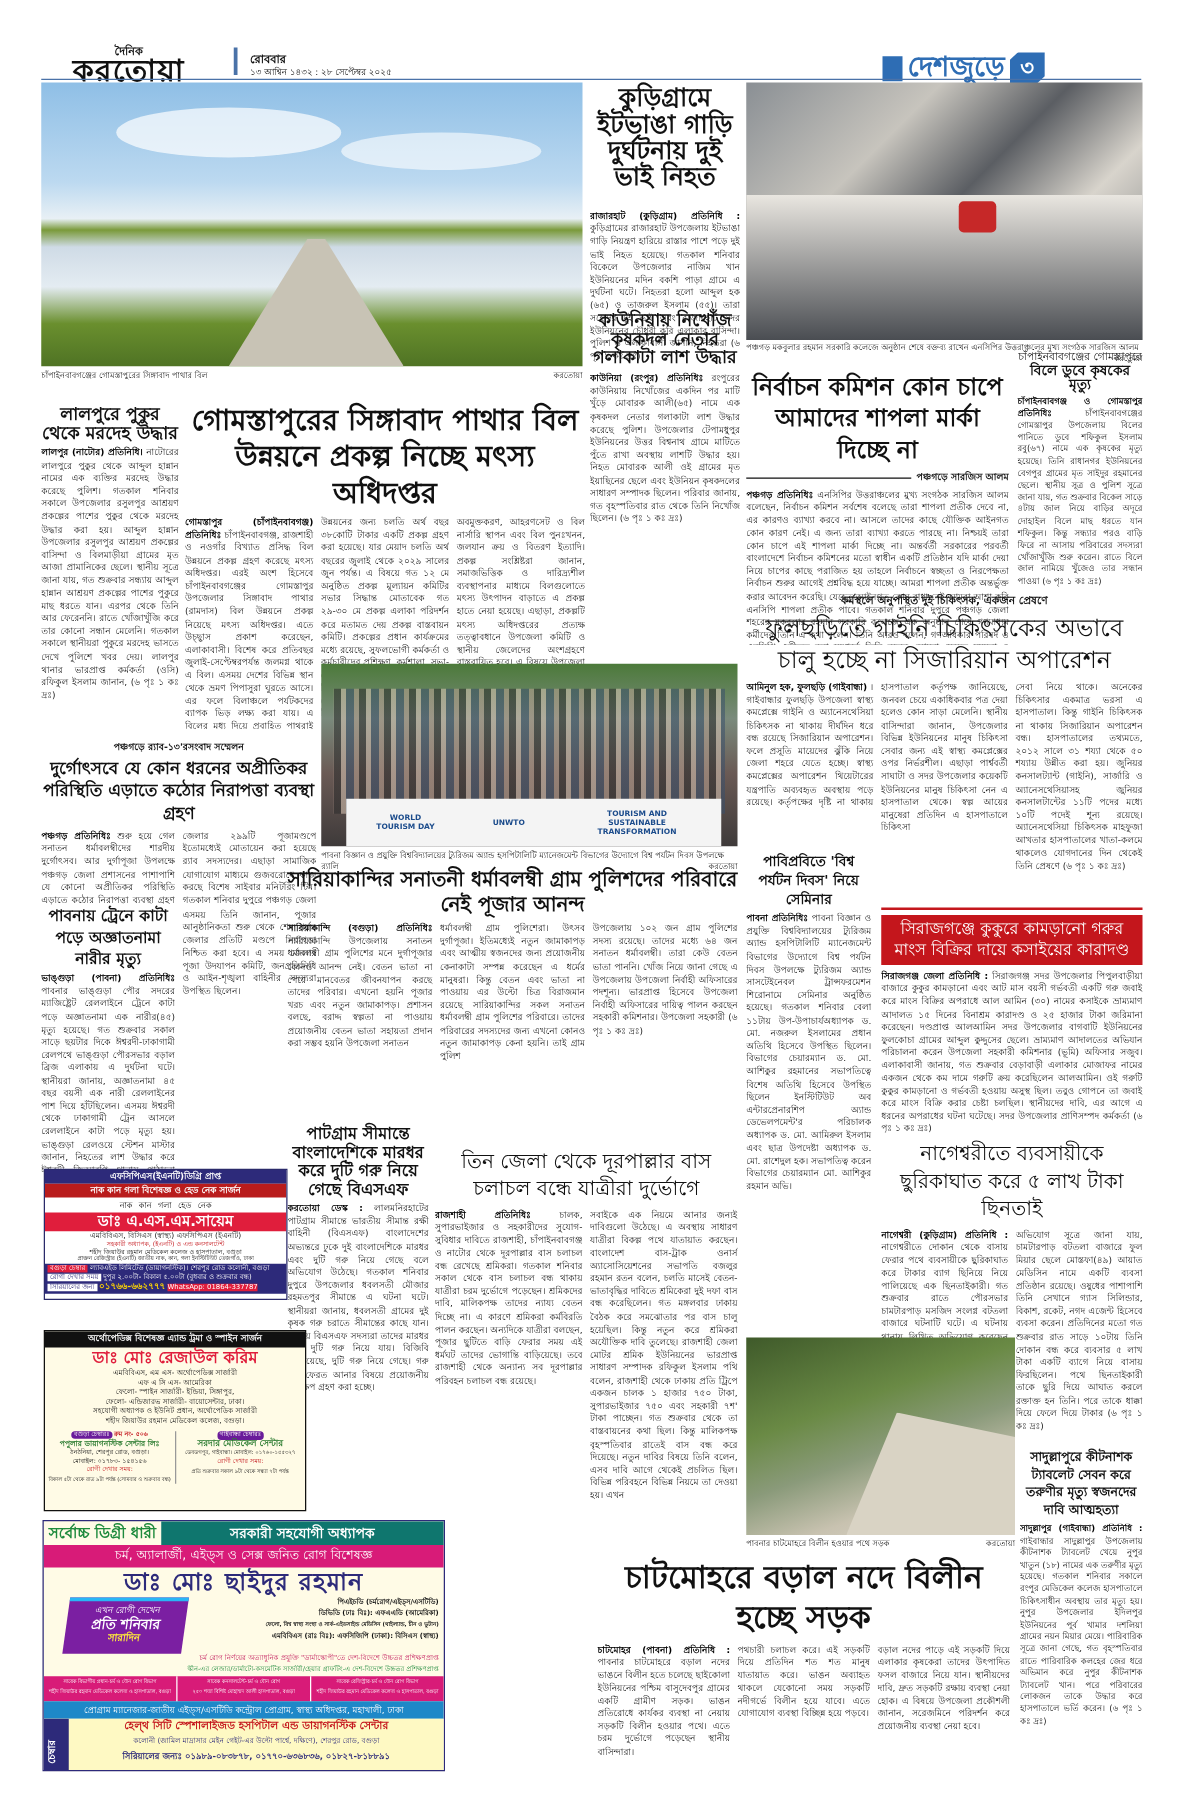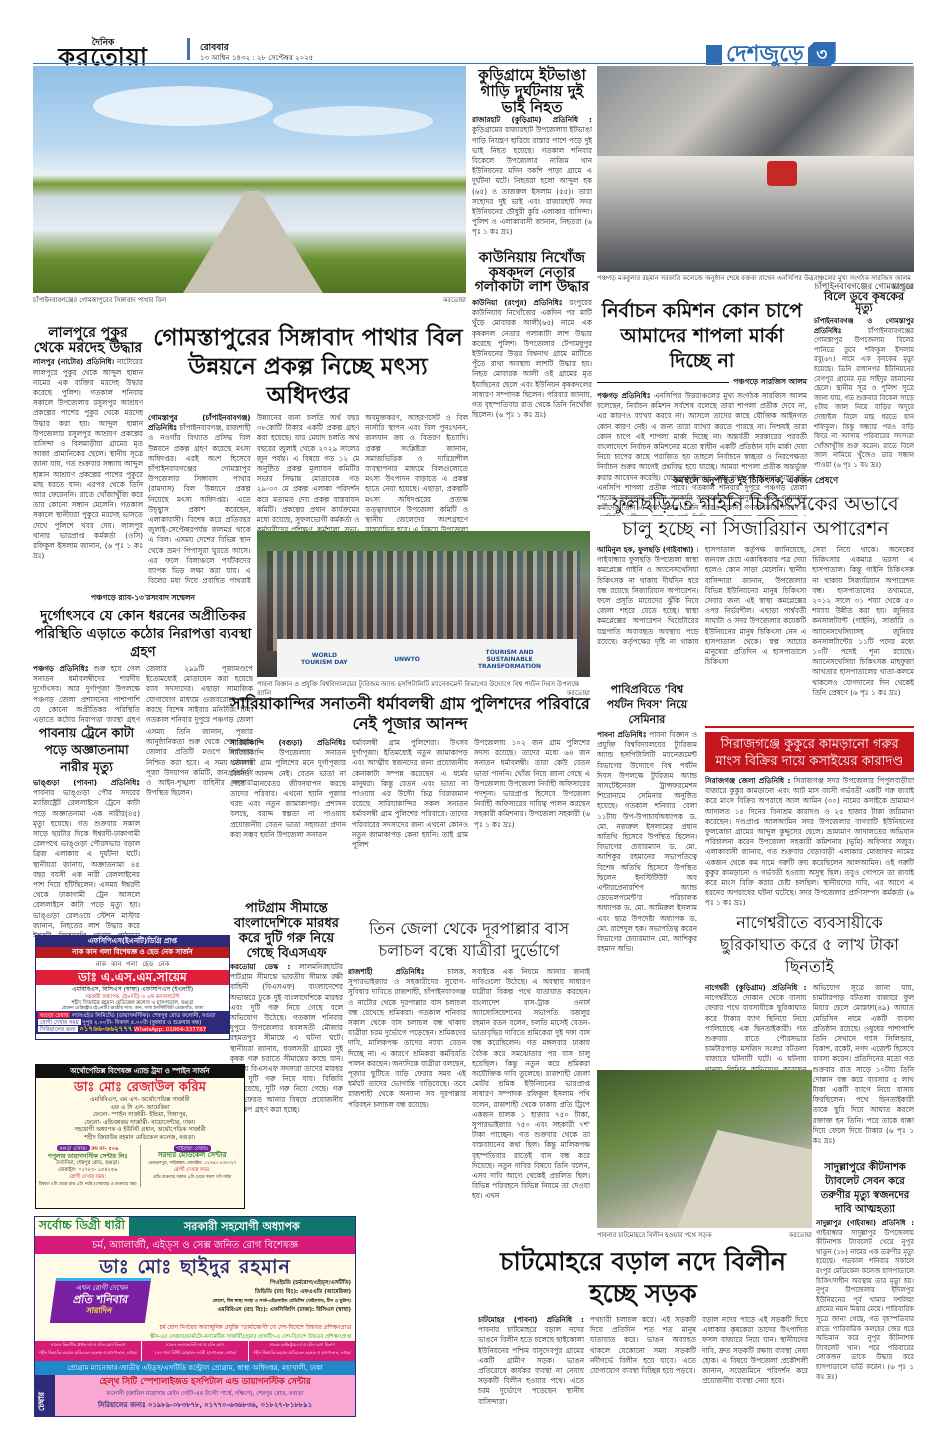--- a/index.html
+++ b/index.html
@@ -38,21 +38,21 @@
   <div class="abs" style="left:150px;top:125px;width:140px;height:102px;background:#c8c3b5;clip-path:polygon(45% 0,55% 0,100% 100%,0 100%)"></div>
   <div class="abs" style="left:60px;top:20px;width:180px;height:40px;background:#fff;border-radius:50%;opacity:.7"></div>
   <div class="abs" style="left:240px;top:40px;width:160px;height:30px;background:#fff;border-radius:50%;opacity:.6"></div>
 </div>
 <div class="abs cap" style="left:33px;top:295px;width:433px">
   <span>চাঁপাইনবাবগঞ্জের গোমস্তাপুরের সিঙ্গাবাদ পাথার বিল</span>
   <span>করতোয়া</span>
 </div>
 
 <div class="abs" style="left:472px;top:68px;width:120px">
-  <div class="hl" style="font-size:15px;margin-bottom:0">কুড়িগ্রামে ইটভাঙা গাড়ি দুর্ঘটনায় দুই ভাই নিহত</div>
+  <div class="hl" style="font-size:20px;margin-bottom:16px">কুড়িগ্রামে ইটভাঙা গাড়ি দুর্ঘটনায় দুই ভাই নিহত</div>
   <div class="body" style="height:150px">
     <b>রাজারহাট (কুড়িগ্রাম) প্রতিনিধি :</b>
     <span>কুড়িগ্রামের রাজারহাট উপজেলায় ইটভাঙা গাড়ি নিয়ন্ত্রণ হারিয়ে রাস্তার পাশে পড়ে দুই ভাই নিহত হয়েছে। গতকাল শনিবার বিকেলে উপজেলার নাজিম খান ইউনিয়নের মদিন বকশি পাড়া গ্রামে এ দুর্ঘটনা ঘটে। নিহতরা হলো আব্দুল হক (৬৫) ও তাজরুল ইসলাম (৫৫)। তারা সহোদর দুই ভাই এবং রাজারহাট সদর ইউনিয়নের চৌধুরী কুরি এলাকার বাসিন্দা। পুলিশ ও এলাকাবাসী জানান, নিহতরা</span>
     <span>(৬ পৃঃ ১ কঃ দ্রঃ)</span>
   </div>
 </div>
 <div class="abs" style="left:472px;top:250px;width:120px">
   <div class="hl" style="font-size:14px;margin-bottom:4px">কাউনিয়ায় নিখোঁজ কৃষকদল নেতার গলাকাটা লাশ উদ্ধার</div>
   <div class="body" style="height:365px">
     <b>কাউনিয়া (রংপুর) প্রতিনিধিঃ</b>
@@ -311,21 +311,21 @@
       <div style="display:inline-block;background:#6a1b9a;color:#fff;padding:0 2px;border-radius:3px">গাইবান্ধা চেম্বারঃ</div>
       <div style="color:#2e7d32;font-weight:bold;font-size:7px">সরদার মেডিকেল সেন্টার</div>
       <div style="font-size:4.3px">ডেবডগপুর, গাইবান্ধা। মোবাইল: ০১৭৬০-১৫৫৩২৭</div>
       <div style="color:#c4161c">রোগী দেখার সময়:</div>
       <div style="font-size:4.2px">প্রতি শুক্রবার সকাল ৯টা থেকে সন্ধ্যা ৭টা পর্যন্ত</div>
     </div>
   </div>
 </div>
 
 <div class="abs ad" style="left:34px;top:1216px;width:322px;height:201px;border:1px solid #2d2a7a;background:#fffbe6">
-  <div style="display:flex;height:19px;align-items:flex-end">
+  <div style="display:flex;height:19px;align-items:center">
     <span style="color:#1e8a3c;font-weight:bold;font-size:12px;padding:0 4px;white-space:nowrap">সর্বোচ্চ ডিগ্রী ধারী</span>
     <span style="flex:1;background:#0f766e;color:#fff;font-weight:bold;font-size:11px;text-align:center;height:19px;line-height:19px;white-space:nowrap">সরকারী সহযোগী অধ্যাপক</span>
   </div>
   <div style="background:#d81b78;color:#fff;font-size:10px;text-align:center;height:18px;line-height:18px;white-space:nowrap;overflow:hidden">চর্ম, অ্যালার্জী, এইড্‌স ও সেক্স জনিত রোগ বিশেষজ্ঞ</div>
   <div style="color:#2d2a7a;font-weight:bold;font-size:19px;text-align:center;height:24px;line-height:24px;letter-spacing:1px">ডাঃ মোঃ ছাইদুর রহমান</div>
   <div style="display:flex;height:45px">
     <div style="width:95px;margin-left:18px;background:#7b1fa2;color:#fff;text-align:center;transform:skewX(-8deg);border-top:3px solid #29b6f6;line-height:11px;padding-top:2px">
       <div style="font-size:7px">এখন রোগী দেখেন</div>
       <div style="font-size:11px;font-weight:bold">প্রতি শনিবার</div>
       <div style="font-size:8px;color:#ffeb3b;font-weight:bold">সারাদিন</div>
@@ -347,21 +347,21 @@
     <div style="flex:1;border-right:1px solid #fff">
         <div>সাবেক কনসালটেন্ট-চর্ম ও যৌন রোগ</div>
         <div>২৫০ শয্যা বিশিষ্ট মোহাম্মদ আলী হাসপাতাল, বগুড়া</div>
       </div>
     <div style="flex:1">
         <div>সাবেক রেজিস্ট্রার-চর্ম ও যৌন রোগ বিভাগ</div>
         <div>শহীদ জিয়াউর রহমান মেডিকেল কলেজ ও হাসপাতাল, বগুড়া</div>
       </div>
   </div>
   <div style="background:#1e88c8;color:#fff;font-size:7px;text-align:center;height:14px;line-height:14px;white-space:nowrap;overflow:hidden">প্রোগ্রাম ম্যানেজার-জাতীয় এইড্‌স/এসটিডি কন্ট্রোল প্রোগ্রাম, স্বাস্থ্য অধিদপ্তর, মহাখালী, ঢাকা</div>
-  <div style="display:flex;background:#f9a8d4;height:54px">
+  <div style="display:flex;background:#fef9c3;height:54px">
     <div style="width:20px;background:#2d2a7a;color:#fff;font-size:8px;writing-mode:vertical-rl;transform:rotate(180deg);text-align:center;font-weight:bold">চেম্বার</div>
     <div style="flex:1;text-align:center;line-height:12px">
       <div style="color:#c4161c;font-size:8.5px;font-weight:bold;white-space:nowrap">হেল্‌থ সিটি স্পেশালাইজড হসপিটাল এন্ড ডায়াগনস্টিক সেন্টার</div>
       <div style="color:#2d2a7a;font-size:5.8px;white-space:nowrap">কলোনী (জামিল মাদ্রাসার মেইন গেইট-এর উল্টো পার্শ্বে, দক্ষিণে), শেরপুর রোড, বগুড়া</div>
       <div style="color:#2d2a7a;font-size:6.8px;font-weight:bold;white-space:nowrap">সিরিয়ালের জন্যঃ ০১৯৮৯-০৮৩৮৭৮, ০১৭৭০-৬৩৬৮৩৬, ০১৮২৭-৮১৮৮৯১</div>
     </div>
   </div>
 </div>
 
 </body></html>

